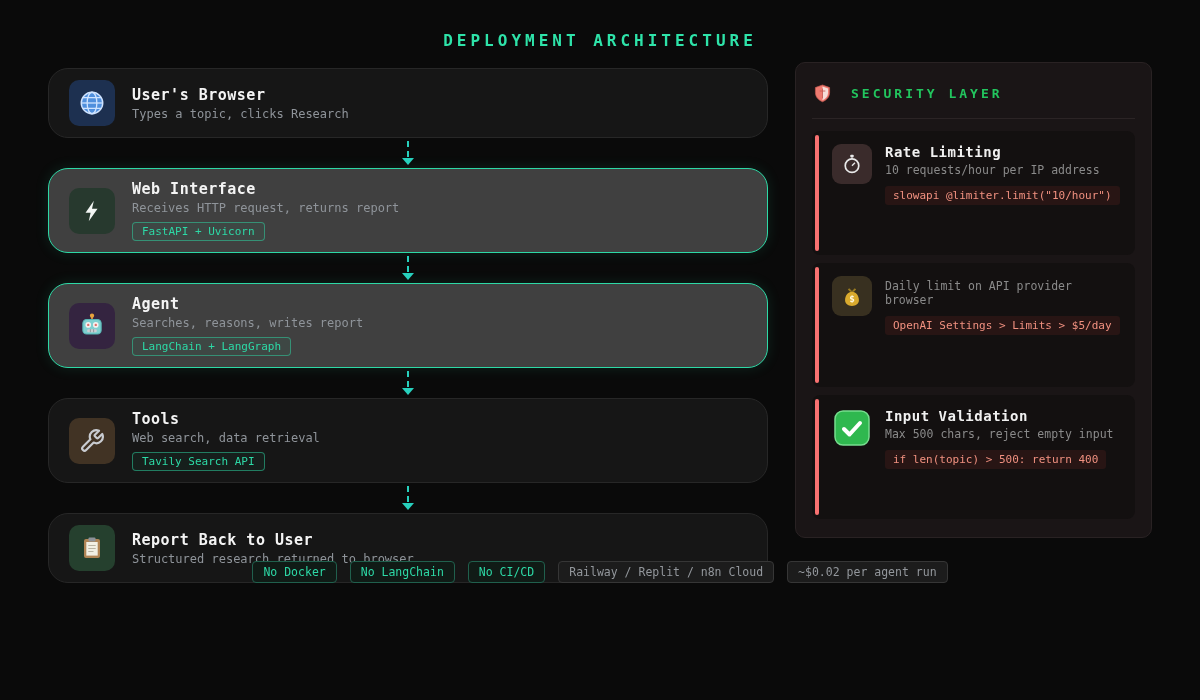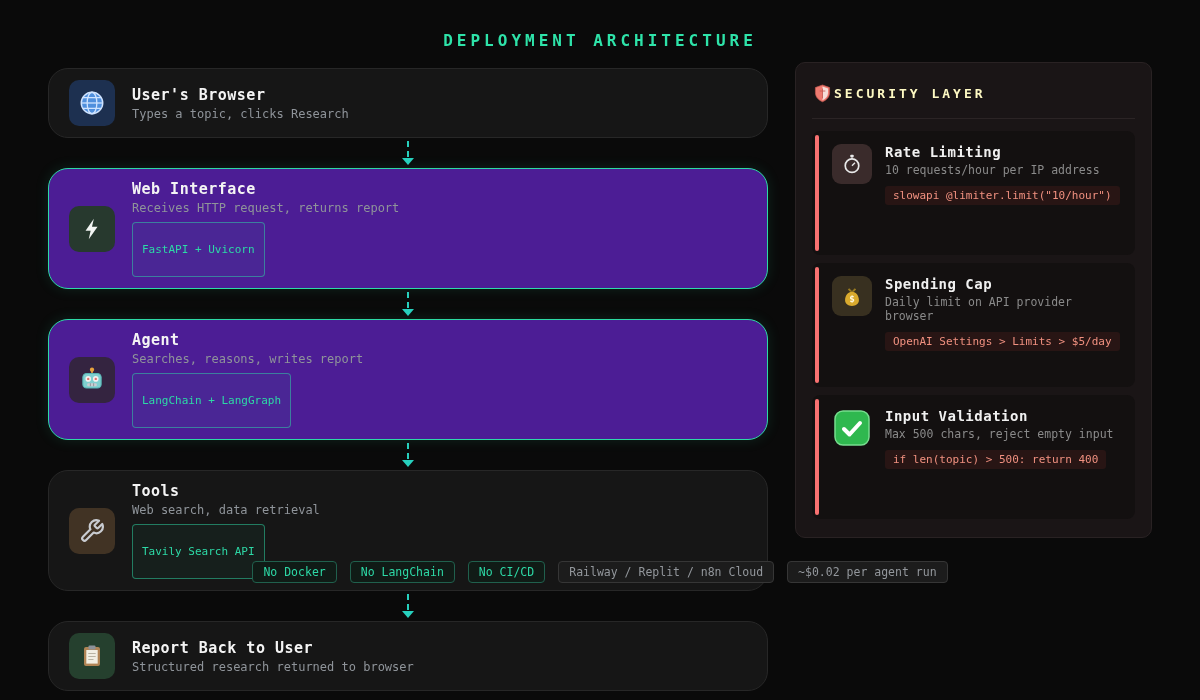--- a/index.html
+++ b/index.html
@@ -13,49 +13,49 @@
     color:#2ee3a9;font-size:16px;font-weight:bold;letter-spacing:4px;
   }
   
   .flow{position:absolute;left:48px;top:68px;width:720px;}
   .card{
     display:flex;align-items:center;gap:17px;padding:11px 20px;
     background:#161616;border:1px solid #272727;border-radius:20px;
     box-sizing:border-box;min-height:70px;
   }
   .card.accent{
-    background:#4c1d95;border-color:#2dd9a6;
+    background:#404040;border-color:#2dd9a6;
     box-shadow:0 0 14px rgba(45,217,166,.13);
   }
   .icon-sq{
     width:46px;height:46px;border-radius:10px;flex:0 0 46px;
     display:flex;align-items:center;justify-content:center;
   }
   .iq-globe{background:#1d3050;}
   .iq-bolt{background:#27392e;}
   .iq-robot{background:#342440;}
   .iq-wrench{background:#413324;}
   .iq-clip{background:#25402e;}
   .card-title{color:#f4f4f4;font-size:15px;font-weight:bold;letter-spacing:.5px;}
   .card-sub{color:#8f949a;font-size:12px;margin-top:3px;}
   .badge{
     display:inline-block;margin-top:7px;font-size:11px;color:#2dd9a6;
     border:1px solid rgba(45,217,166,.5);background:rgba(45,217,166,.05);
-    padding:20px 9px;border-radius:4px;
+    padding:2px 9px;border-radius:4px;
   }
   .connector{height:30px;display:flex;flex-direction:column;align-items:center;justify-content:center;}
   .conn-line{width:0;height:16px;border-left:2px dashed #27d0bd;}
   .conn-head{width:0;height:0;border-left:6px solid transparent;border-right:6px solid transparent;border-top:7px solid #27d0bd;margin-top:1px;}
   
   .security{
     position:absolute;left:795px;top:62px;width:357px;height:476px;box-sizing:border-box;
     background:#1a1516;border:1px solid #292223;border-radius:10px;padding:16px 16px;
   }
   .sec-header{
-    display:flex;align-items:center;gap:3px;color:#fef9c3;font-size:13px;font-weight:bold;
+    display:flex;align-items:center;gap:20px;color:#22c55e;font-size:13px;font-weight:bold;
     letter-spacing:3px;padding:5px 2px 15px 2px;border-bottom:1px solid #2b2425;margin-bottom:12px;
   }
   .sec-items{display:flex;flex-direction:column;gap:8px;}
   .sec-item{
     position:relative;background:#131010;border-radius:8px;height:124px;
     padding:13px 12px 0 20px;box-sizing:border-box;
   }
   .sec-stripe{position:absolute;left:3px;top:4px;bottom:4px;width:4px;border-radius:4px;background:#f87171;}
   .sec-row{display:flex;gap:13px;}
   .sec-iq{width:40px;height:40px;border-radius:9px;flex:0 0 40px;display:flex;align-items:center;justify-content:center;}
@@ -221,21 +221,20 @@
       <div class="sec-stripe"></div>
       <div class="sec-row">
         <div class="sec-iq sq-cap">
           <svg width="24" height="24" viewBox="0 0 26 26">
             <path d="M10 4.5l3 3 3-3 1.5 1.5-2.5 2.5h-4L8.5 6z" fill="#9a7b20"></path>
             <path d="M13 8.5c-4.4 0-7.5 4.2-7.5 9.2 0 3.8 3.1 6 7.5 6s7.5-2.2 7.5-6c0-5-3.1-9.2-7.5-9.2z" fill="#d9aa2e"></path>
             <text x="13" y="20" text-anchor="middle" font-family="DejaVu Sans Mono, monospace" font-size="10" font-weight="bold" fill="#fff8e0">$</text>
           </svg>
         </div>
         <div>
-          <div class="sec-title">Spending Cap</div>
           <div class="sec-sub">Daily limit on API provider browser</div>
           <span class="sec-code">OpenAI Settings &gt; Limits &gt; $5/day</span>
         </div>
       </div>
     </div>
 
     <div class="sec-item">
       <div class="sec-stripe"></div>
       <div class="sec-row">
         <div class="sec-iq sq-check">

